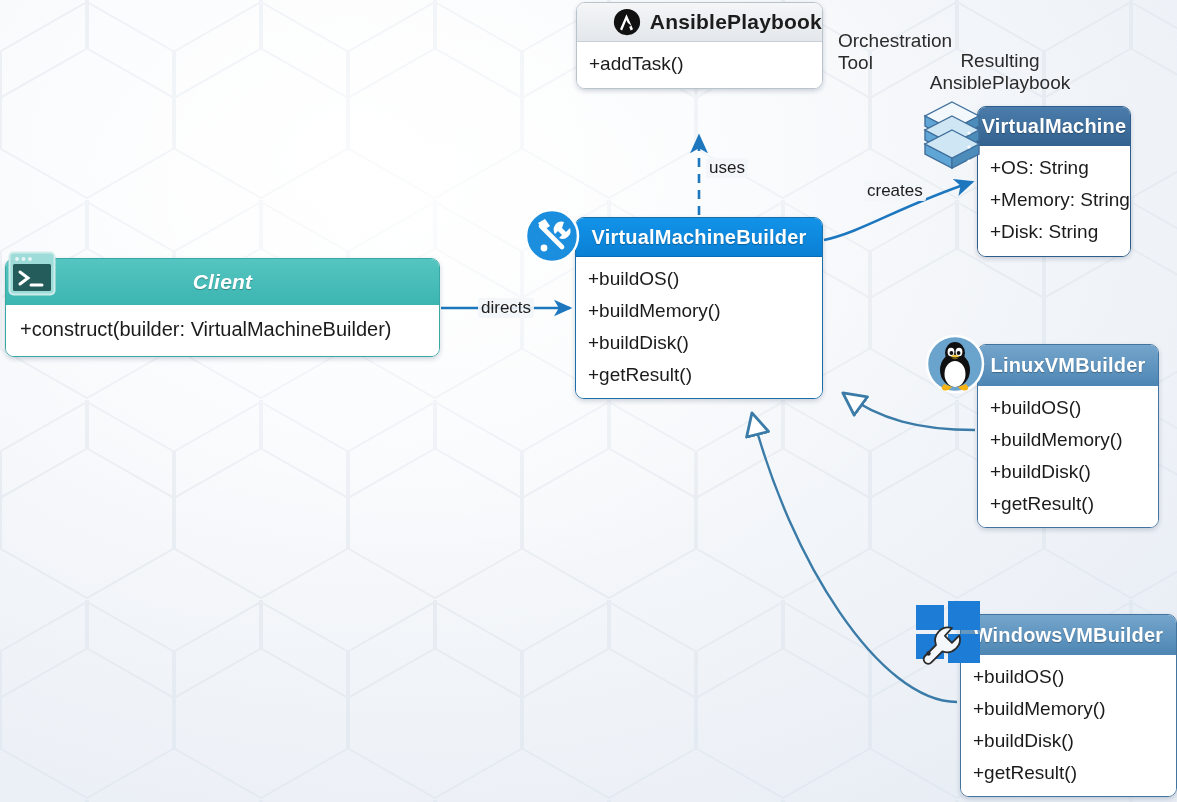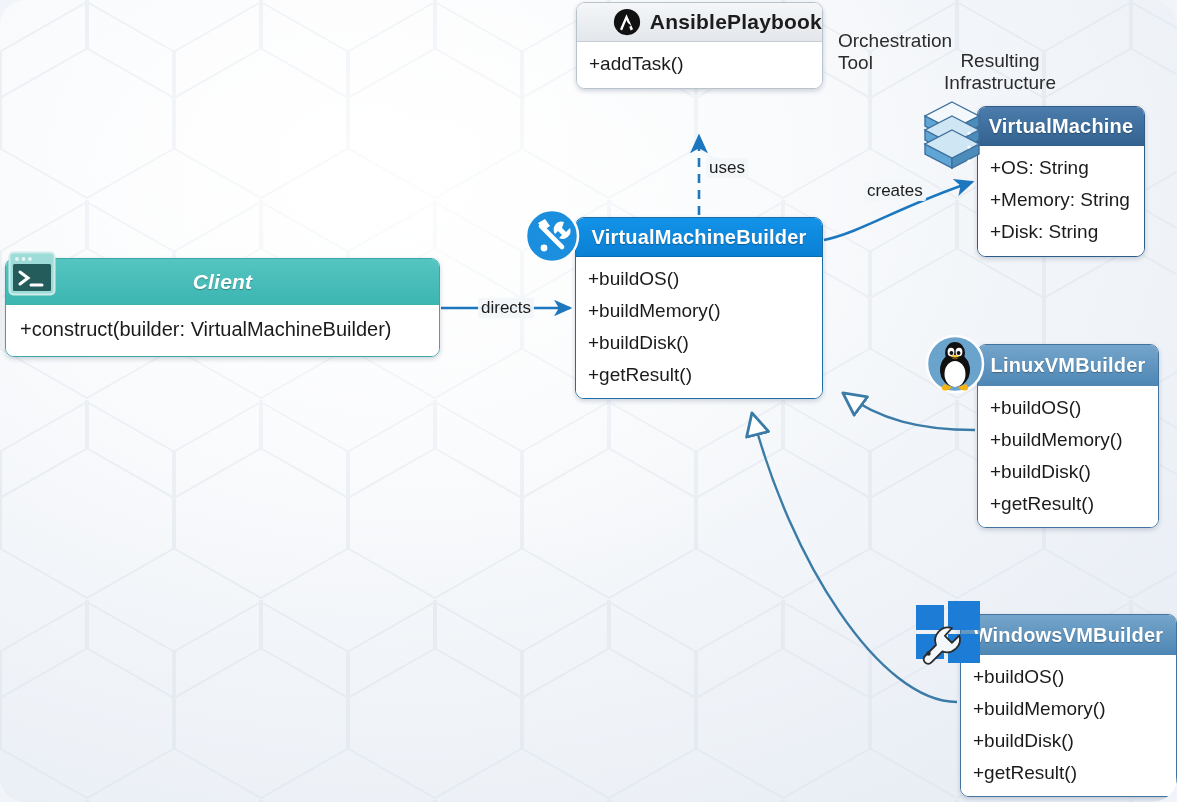--- a/index.html
+++ b/index.html
@@ -14,21 +14,20 @@
     background: #f1f4f8;
   }
 
   #stage {
     position: relative;
     width: 1177px;
     height: 802px;
     background:
       radial-gradient(ellipse at 30% 20%, #ffffff 0%, #eef2f7 55%, #e9eef5 100%);
     overflow: hidden;
-    border-radius: 25px;
   }
 
   
   #hexbg {
     position: absolute;
     inset: 0;
     opacity: 1;
     pointer-events: none;
   }
 
@@ -106,21 +105,21 @@
     height: 46px;
     background: linear-gradient(to bottom, #55c5c1 0%, #3cb5b1 100%);
     color: #ffffff;
     font-size: 21px;
     font-style: italic;
   }
   #box-client .box-body { padding: 8px 0 10px 0; }
   #box-client .member { font-size: 20px; padding-left: 14px; }
 
   
-  #box-vm { left: 977px; top: 106px; width: 168px; }
+  #box-vm { left: 977px; top: 106px; width: 154px; }
   #box-vm .box-inner { border-color: #2e5d8c; }
   #box-vm .box-head {
     height: 39px;
     background: linear-gradient(to bottom, #4b7cab 0%, #33628f 100%);
     color: #ffffff;
     font-size: 20px;
   }
 
   
   #box-linux { left: 977px; top: 344px; width: 182px; }
@@ -231,21 +230,21 @@
     </g>
 
     <g>
       <path d="M957,702 C880,702 790,560 752,413" fill="none" stroke="#3a7ba8" stroke-width="2.4" marker-end="url(#arrow-hollow)"></path>
     </g>
   </svg>
 
   <div class="note" id="note-orch">Orchestration
 Tool</div>
   <div class="note" id="note-infra">Resulting
-Infrastructure</div>
+AnsiblePlaybook</div>
 
   <div class="edge-label" id="lbl-uses">uses</div>
   <div class="edge-label" id="lbl-directs">directs</div>
   <div class="edge-label" id="lbl-creates">creates</div>
 
   <div class="box" id="box-ansible">
     <div class="box-inner">
       <div class="box-head">
         <svg width="28" height="28" viewBox="0 0 32 32">
           <circle cx="16" cy="16" r="15" fill="#111111"></circle>

